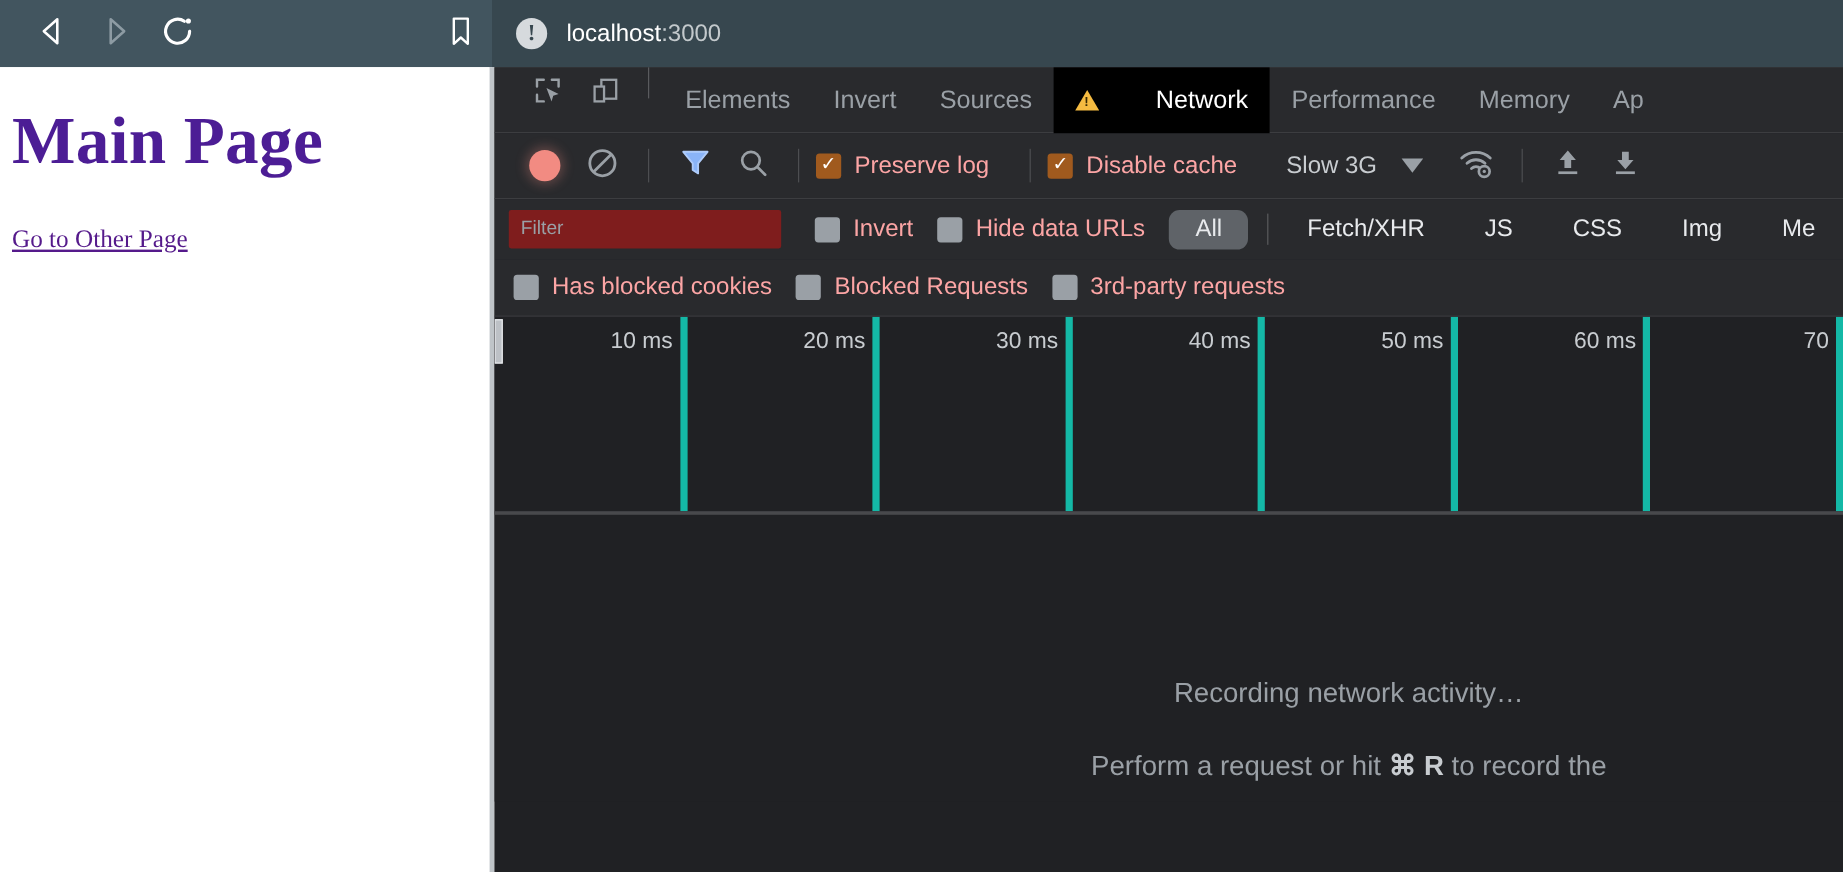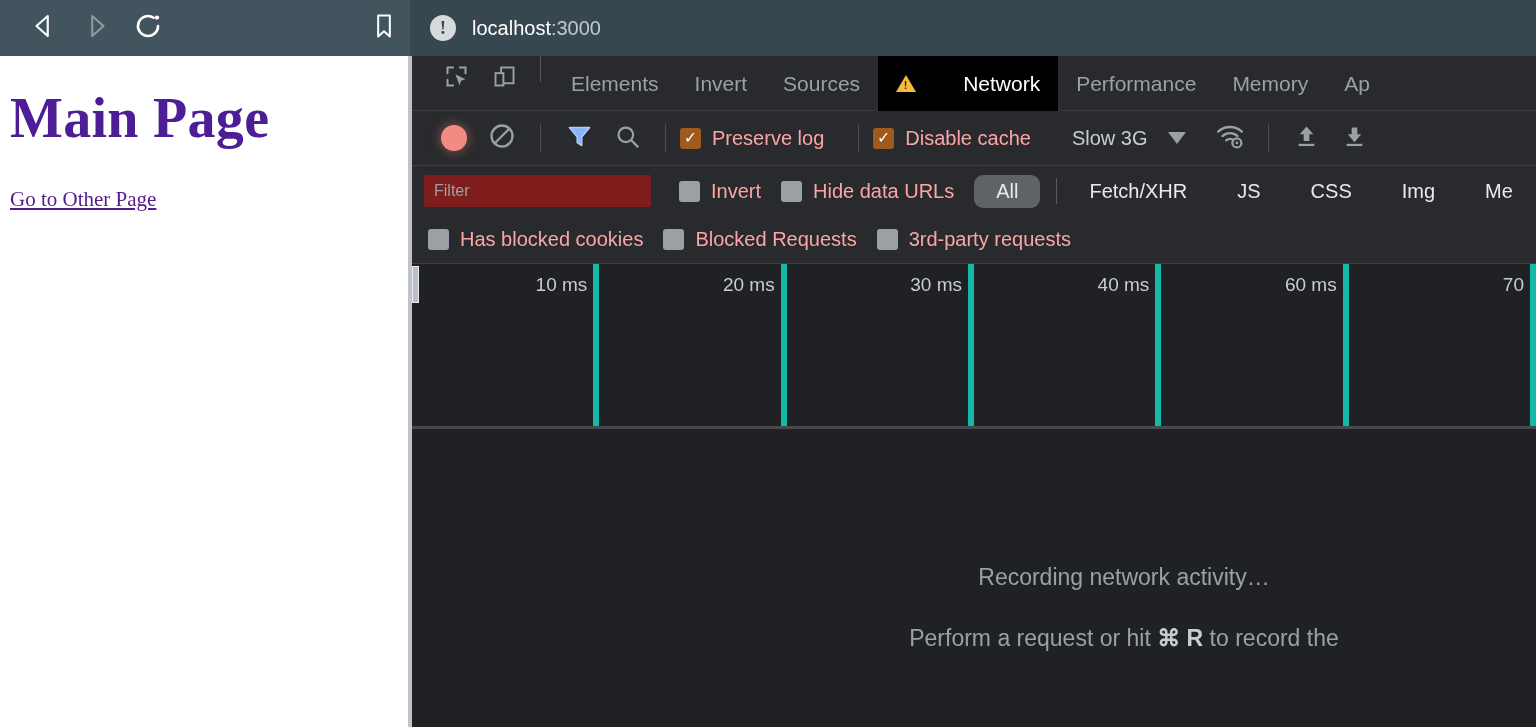--- a/index.html
+++ b/index.html
@@ -547,20 +547,23 @@
         <div class="tl-div">
           <span class="tl-label">20 ms</span>
         </div>
         <div class="tl-div">
           <span class="tl-label">30 ms</span>
         </div>
         <div class="tl-div">
           <span class="tl-label">40 ms</span>
         </div>
         <div class="tl-div">
+          <span class="tl-label">50 ms</span>
+        </div>
+        <div class="tl-div">
           <span class="tl-label">60 ms</span>
         </div>
         <div class="tl-div">
           <span class="tl-label">70</span>
         </div>
       </div>
     </div>
 
     <div class="dt-empty">
       <div class="empty-line1">Recording network activity…</div>

